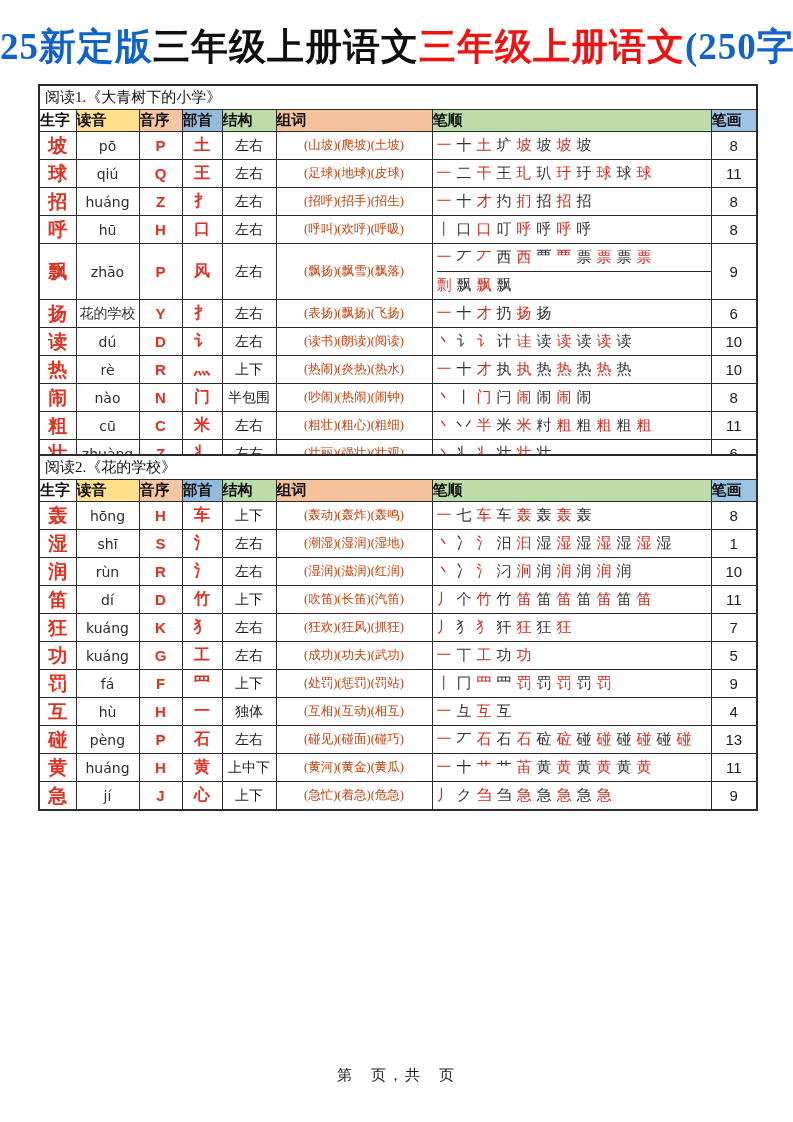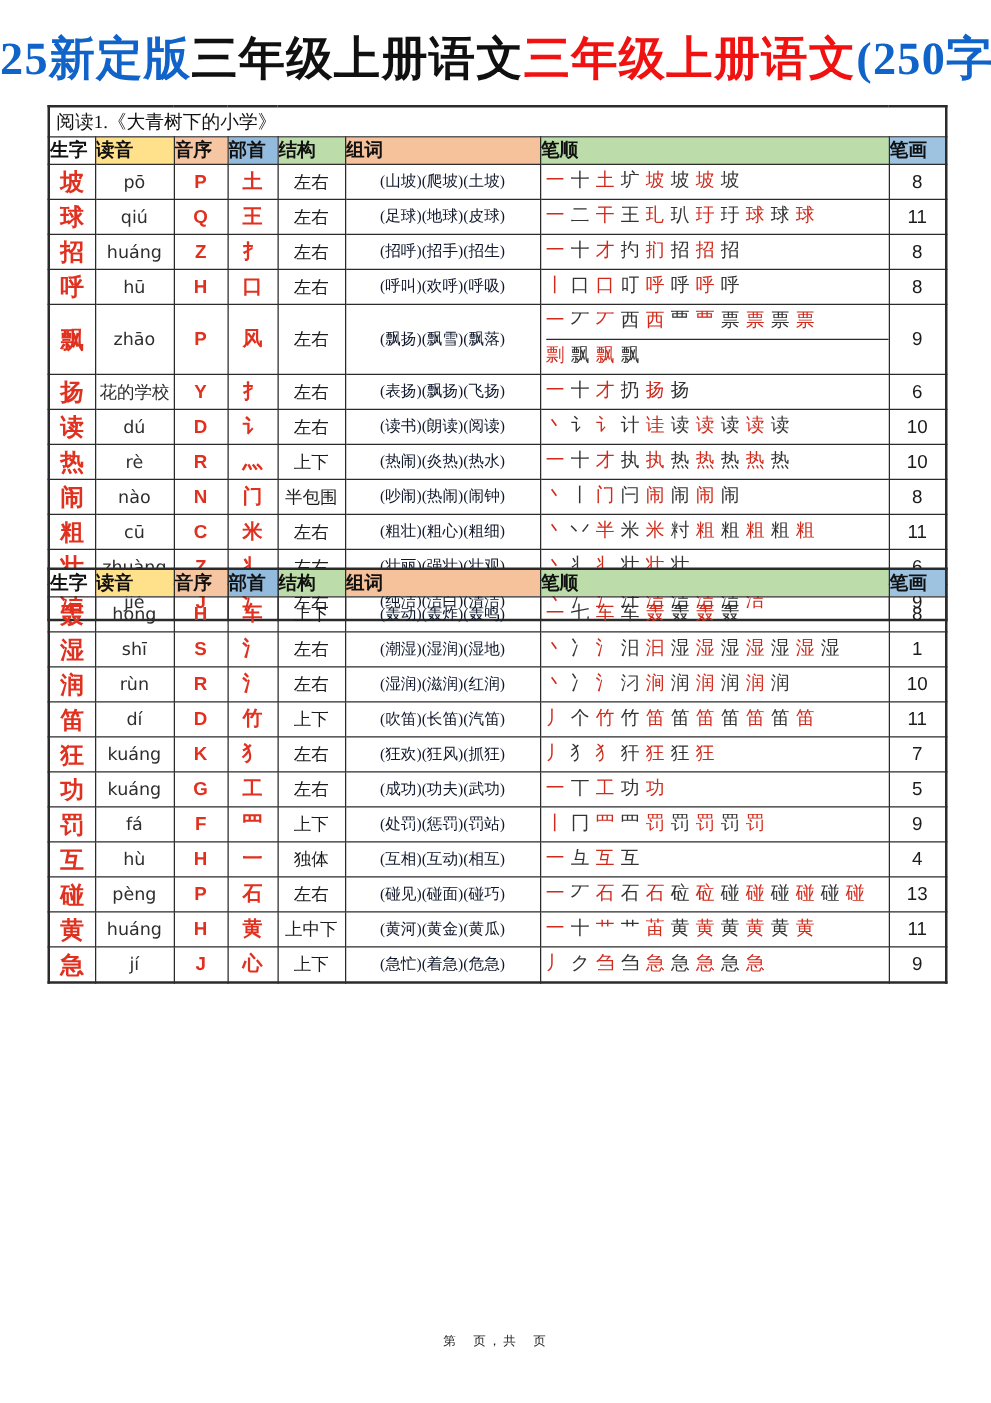--- a/index.html
+++ b/index.html
@@ -34,30 +34,30 @@
   }
   tr.data-row{height:23px;}
   tr.data-row.tall{height:56px;}
   td.c-char{text-align:center;font-size:19px;font-weight:bold;}
   td.c-pinyin{text-align:center;font-size:14px;color:#2e2e2e;
     font-family:"DejaVu Sans","Liberation Sans",sans-serif;}
   td.c-initial{text-align:center;font-size:15px;font-weight:bold;
     font-family:"Liberation Sans",sans-serif;}
   td.c-radical{text-align:center;font-size:16px;font-weight:bold;}
   td.c-structure{text-align:center;font-size:14px;color:#1c1c1c;}
-  td.c-words{text-align:center;font-size:12.5px;color:#0f172a;letter-spacing:0;}
+  td.c-words{text-align:center;font-size:12.5px;color:#c2410c;letter-spacing:0;}
   td.c-strokes{text-align:left;padding-left:4px;font-size:15px;}
   td.c-strokes .stroke-line{line-height:27px;letter-spacing:5px;}
   td.c-strokes .stroke-line + .stroke-line{border-top:1px solid #2b2b2b;}
   td.c-count{text-align:center;font-size:15px;color:#1c1c1c;
     font-family:"Liberation Sans",sans-serif;}
   .page-footer{
     position:absolute;top:1066px;left:0;width:793px;text-align:center;
     font-family:"Liberation Serif","DejaVu Serif",serif;
-    font-size:10px;color:#1c1c1c;letter-spacing:2px;
+    font-size:15px;color:#1c1c1c;letter-spacing:2px;
   }
 </style>
 </head>
 <body>
 
 <div class="page-title"><span style="color: rgb(16, 100, 201);">25新定版</span><span style="color: rgb(16, 16, 16);">三年级上册语文</span><span style="color: rgb(240, 17, 17);">三年级上册语文</span><span style="color: rgb(16, 100, 201);">(250字)</span></div>
 
 <table class="vocab-table" id="table-1">
   <colgroup>
     <col style="width:37px">
@@ -236,20 +236,23 @@
     <col style="width:37px">
       <col style="width:63px">
       <col style="width:43px">
       <col style="width:40px">
     <col style="width:54px">
       <col style="width:156px">
       <col style="width:279px">
       <col style="width:46px">
   </colgroup>
   <tbody>
+      <tr class="section-row">
+        <td colspan="8">阅读2.《花的学校》</td>
+      </tr>
       <tr class="header-row">
         <th style="background: rgb(255, 255, 255);">生字</th>
         <th style="background: rgb(255, 225, 140);">读音</th>
         <th style="background: rgb(246, 198, 162);">音序</th>
         <th style="background: rgb(147, 187, 222);">部首</th>
         <th style="background: rgb(188, 221, 169);">结构</th>
         <th style="background: rgb(245, 194, 156);">组词</th>
         <th style="background: rgb(188, 221, 169);">笔顺</th>
         <th style="background: rgb(157, 195, 225);">笔画</th>
       </tr>

